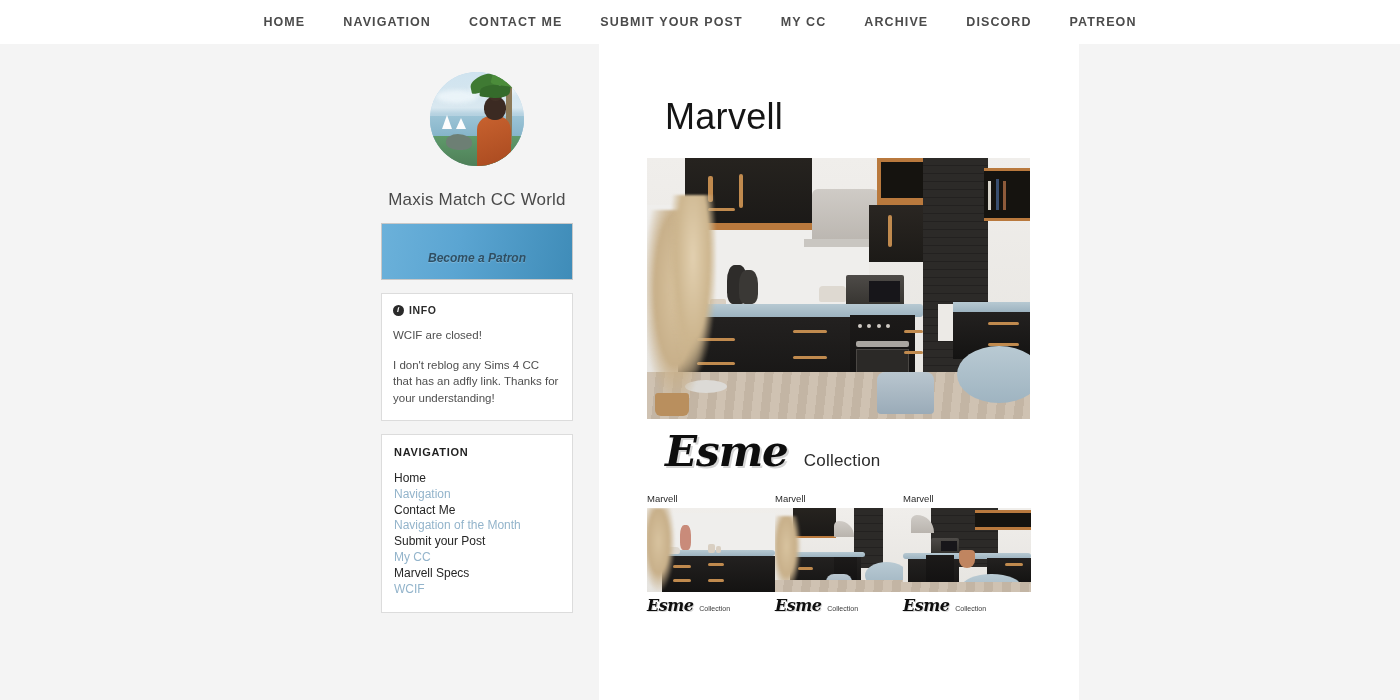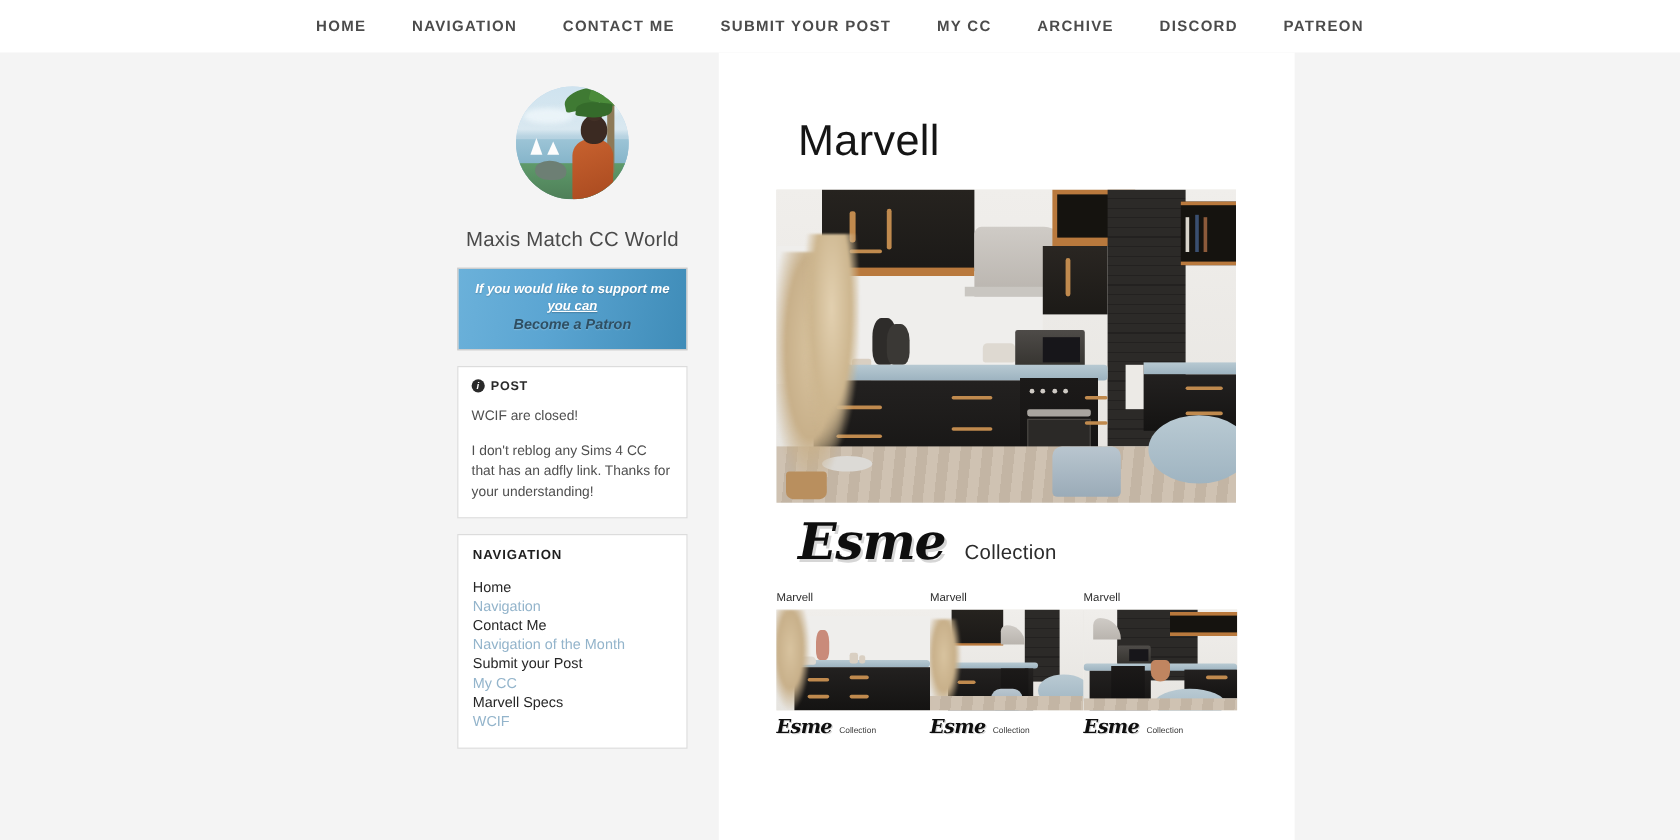--- a/index.html
+++ b/index.html
@@ -143,21 +143,21 @@
     padding: 11px 10px 14px;
     text-align: center;
     color: #ffffff;
   }
   .patron-box .line1 {
     font-size: 11px; font-style: italic; font-weight: 700;
     line-height: 1.25; text-shadow: 0 1px 1px rgba(0,0,0,.18);
   }
   .patron-box .line1 u { text-decoration: underline; }
   .patron-box .line2 {
-    margin-top: 0;
+    margin-top: 16px;
     font-size: 12px; font-style: italic; font-weight: 700;
     color: #2f4f63;
     text-shadow: 0 1px 1px rgba(255,255,255,.22);
   }
 
   .info-box {
     background: #ffffff;
     border: 1px solid #dcdcdc;
     padding: 10px 11px 13px;
   }
@@ -334,33 +334,29 @@
       <div class="leaf l1"></div>
       <div class="leaf l2"></div>
       <div class="leaf l3"></div>
     </div>
 
     <div class="site-title">Maxis Match CC World</div>
 
 
     <div class="widget">
       <div class="patron-box">
-        <div class="line1">
-          <span>If you would like to support me</span>
-          <u>you can</u>
-        </div>
         <div class="line2">Become a Patron</div>
       </div>
     </div>
 
     <div class="widget">
       <div class="info-box">
         <div class="info-head">
           <span class="info-dot">i</span>
-          <span>POST</span>
+          <span>INFO</span>
         </div>
         <p>WCIF are closed!</p>
         <p>I don't reblog any Sims 4 CC that has an adfly link. Thanks for your understanding!</p>
       </div>
     </div>
 
 
     <div class="widget">
       <div class="nav-box">
         <h3>NAVIGATION</h3>

